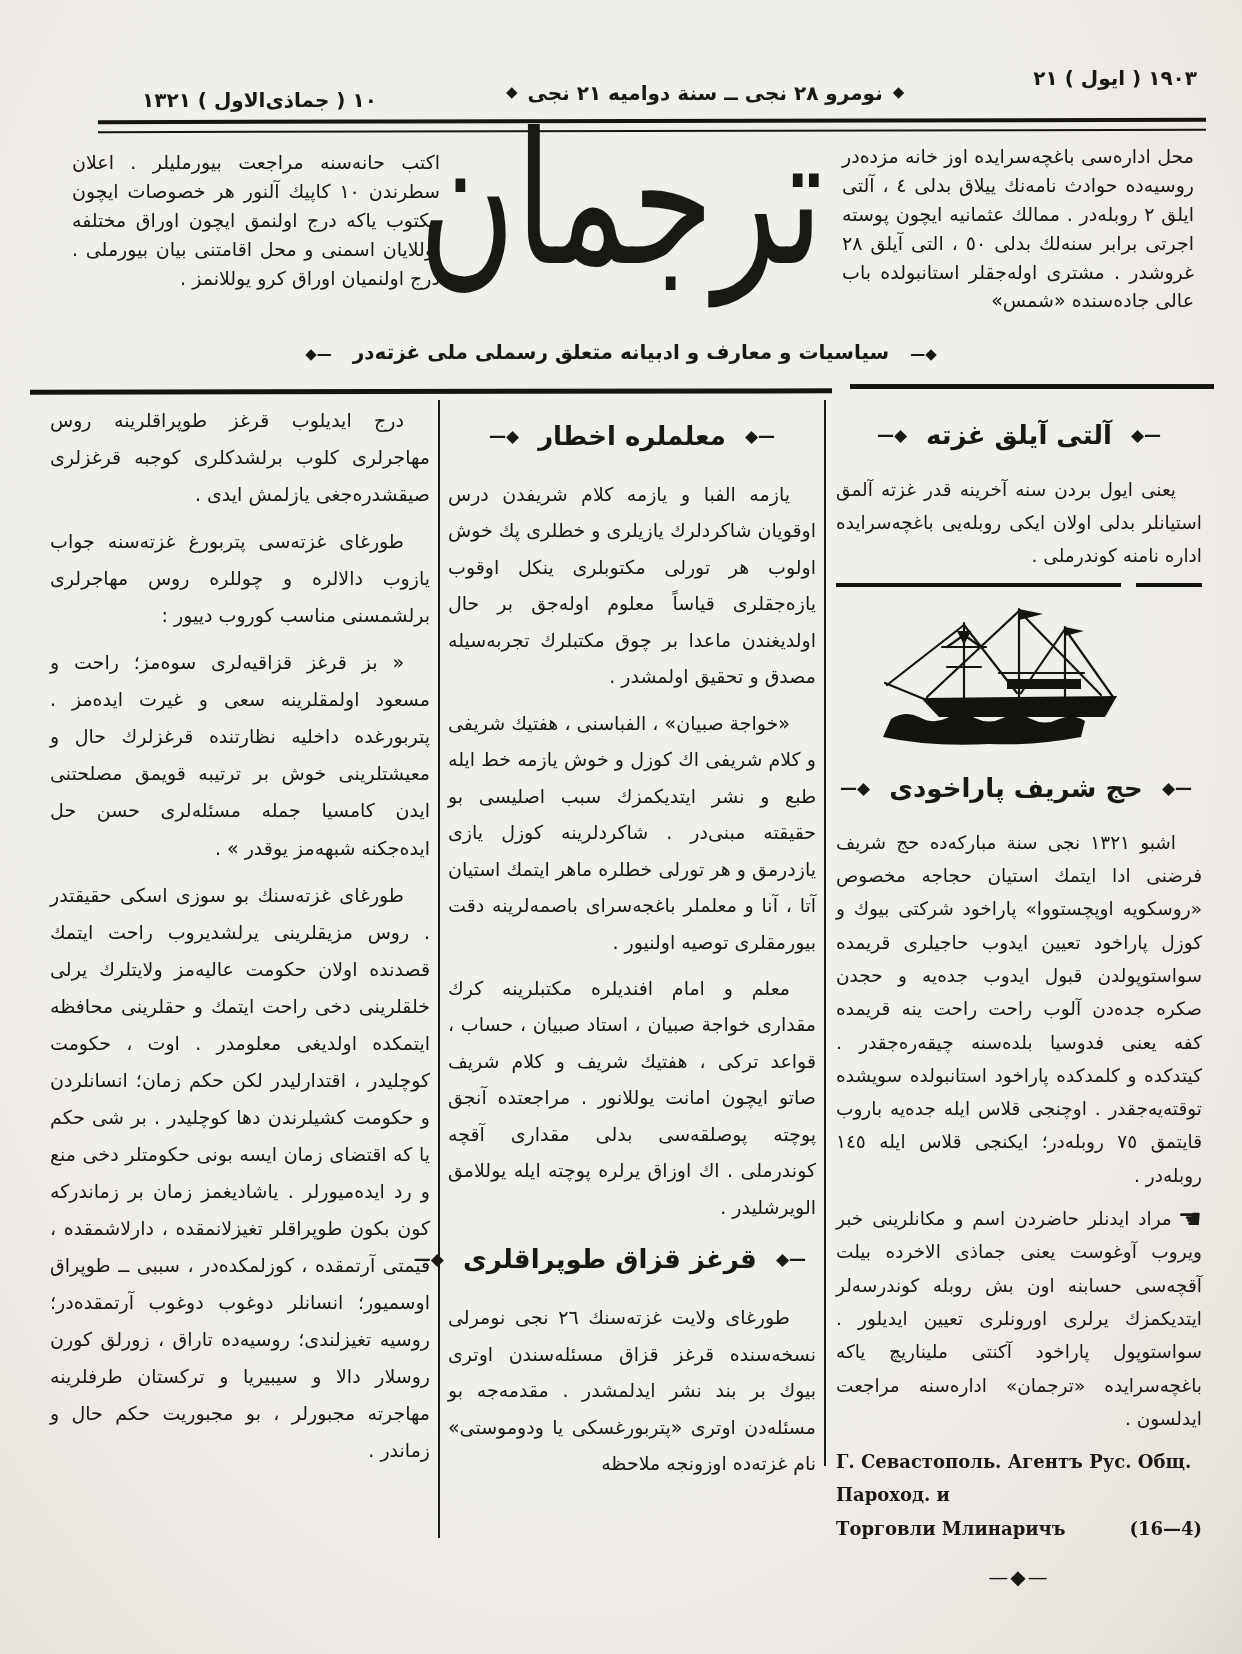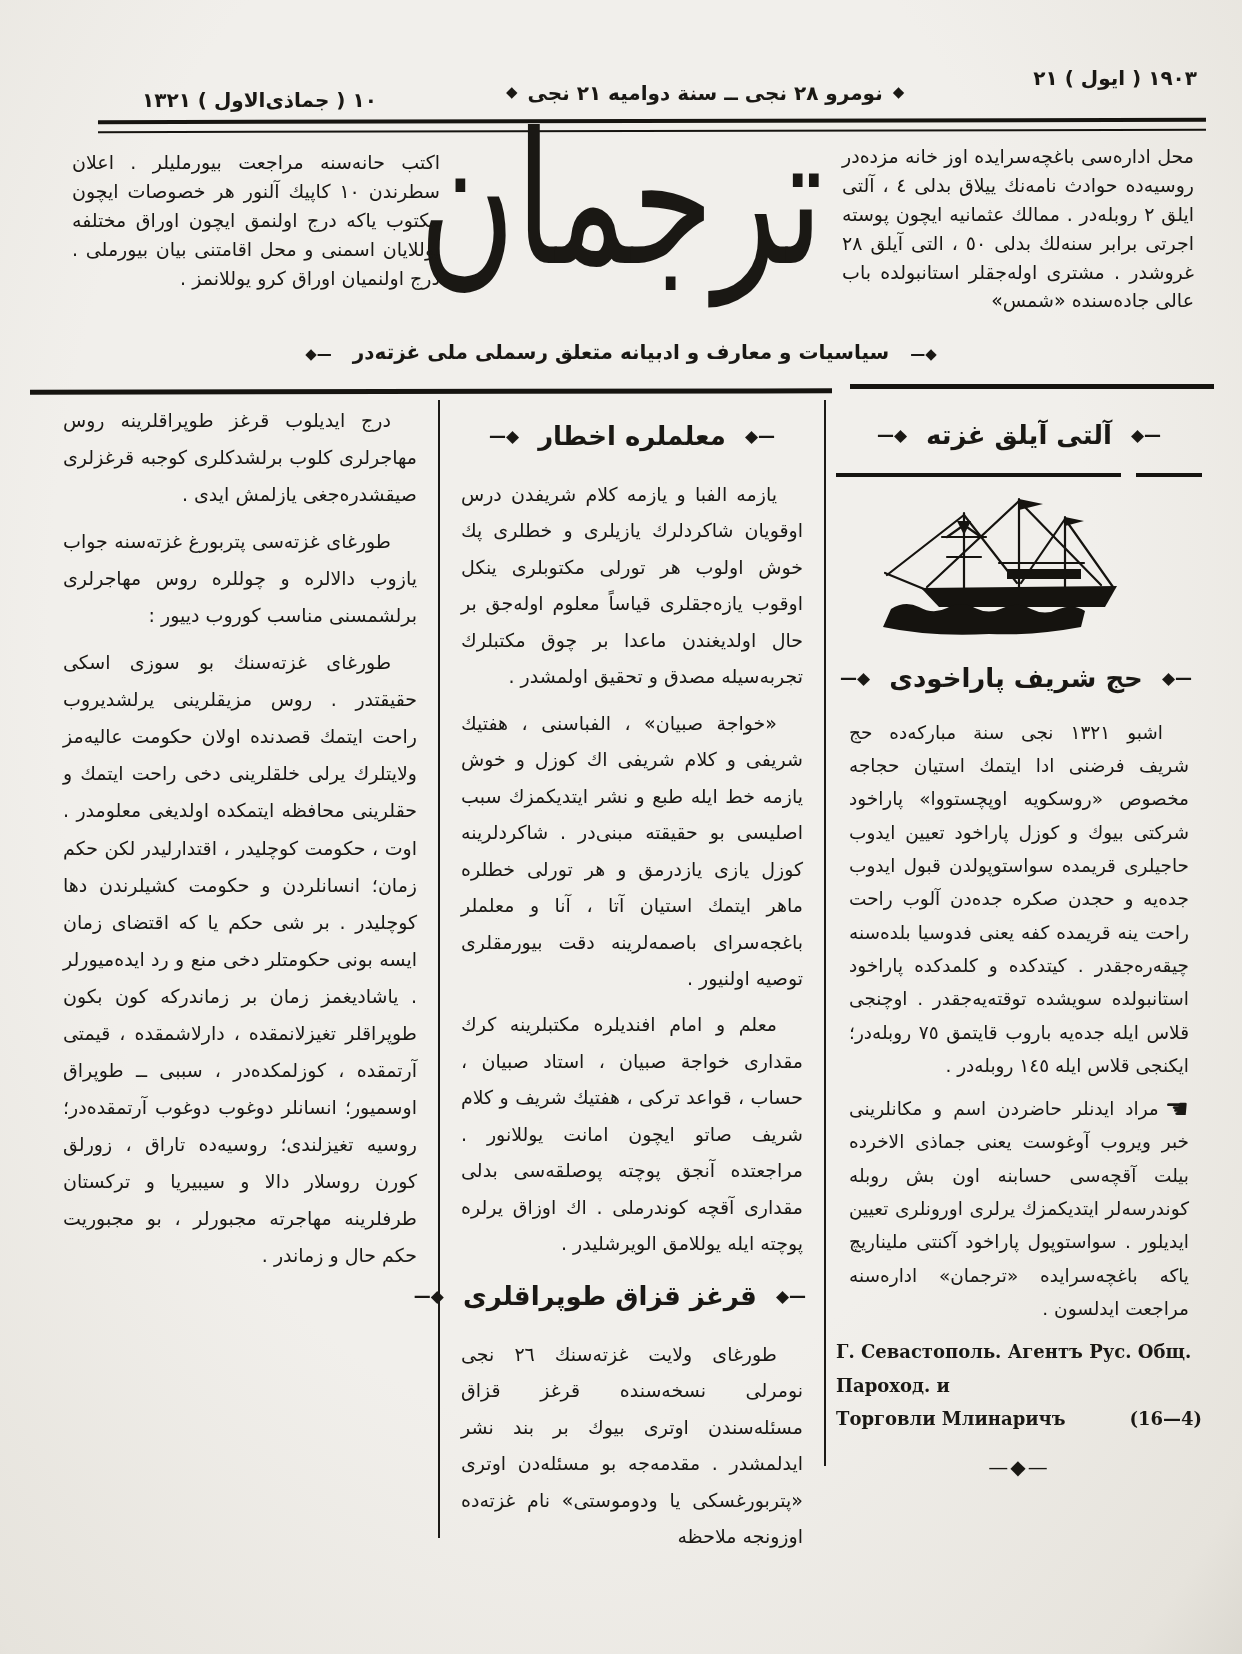--- a/index.html
+++ b/index.html
@@ -32,21 +32,21 @@
   .m-title .stretch{display:inline-block;transform:scale(0.88,1.22);transform-origin:50% 45%;}
   .m-subtitle{position:absolute;top:340px;left:0;right:0;text-align:center;font-size:20px;font-weight:bold;}
   .m-subtitle .orn{margin:0 14px;}
   
   .col{position:absolute;top:402px;direction:rtl;text-align:justify;}
   .col-right{right:40px;width:366px;font-size:18.5px;line-height:1.8;}
   .col-mid{right:426px;width:368px;font-size:19px;line-height:1.92;}
   .col-left{left:50px;width:380px;font-size:19px;line-height:1.95;}
   .headline{text-align:center;font-size:26px;font-weight:bold;margin:10px 0 14px;white-space:nowrap;}
   .headline .orn{margin:0 10px;font-size:17px;vertical-align:3px;}
-  .para{margin:0 13px 10px;text-indent:26px;}
+  .para{margin:0 0 10px;text-indent:26px;}
   .para.noindent{text-indent:0;}
   .manicule{font-size:27px;line-height:1;vertical-align:-3px;margin-left:6px;font-weight:normal;}
   
   .ship-rule{height:4px;margin:10px 0 8px;background:linear-gradient(90deg,#161410 0 78%,transparent 78% 82%,#161410 82% 100%);}
   .ship-wrap{text-align:center;margin:4px 0 6px;}
   
   .ru-ad{direction:ltr;text-align:left;font-family:"DejaVu Serif", serif;font-weight:bold;font-size:18px;line-height:1.85;margin-top:4px;}
   .ru-ad .ru-line2{display:flex;justify-content:space-between;}
   .footer-div{ text-align:center;font-size:20px;margin-top:14px;letter-spacing:2px;}
 </style>
@@ -81,20 +81,21 @@
   <div class="rule-heavy-b"></div>
   <div class="vrule-a"></div>
   <div class="vrule-b"></div>
 
   <div class="col col-right">
     <div class="headline">
       <span class="orn">—◆</span>
       <span>آلتى آيلق غزته</span>
       <span class="orn">◆—</span>
     </div>
+    <p class="para">يعنى ايول بردن سنه آخرينه قدر غزته آلمق استيانلر بدلى اولان ايكى روبله‌يى باغچه‌سرايده اداره نامنه كوندرملى .</p>
 
     <div class="ship-rule"></div>
 
     <div class="ship-wrap">
       <svg width="300" height="150" viewBox="0 0 300 150" aria-hidden="true">
         <g stroke="#15130f" stroke-width="2.2" fill="none" stroke-linecap="round">
           <line x1="55" y1="104" x2="16" y2="88"></line>
           <line x1="95" y1="28" x2="95" y2="106"></line>
           <line x1="150" y1="14" x2="150" y2="105"></line>
           <line x1="196" y1="32" x2="196" y2="104"></line>
@@ -154,16 +155,17 @@
       <span class="orn">—◆</span>
       <span>قرغز قزاق طوپراقلرى</span>
       <span class="orn">◆—</span>
     </div>
     <p class="para">طورغاى ولايت غزته‌سنك ٢٦ نجى نومرلى نسخه‌سنده قرغز قزاق مسئله‌سندن اوترى بيوك بر بند نشر ايدلمشدر . مقدمه‌جه بو مسئله‌دن اوترى «پتربورغسكى يا ودوموستى» نام غزته‌ده اوزونجه ملاحظه</p>
   </div>
 
   <div class="col col-left">
     <p class="para">درج ايديلوب قرغز طوپراقلرينه روس مهاجرلرى كلوب برلشدكلرى كوجبه قرغزلرى صيقشدره‌جغى يازلمش ايدى .</p>
     <p class="para">طورغاى غزته‌سى پتربورغ غزته‌سنه جواب يازوب دالالره و چوللره روس مهاجرلرى برلشمسنى مناسب كوروب دييور :</p>
+    <p class="para">« بز قرغز قزاقيه‌لرى سوه‌مز؛ راحت و مسعود اولمقلرينه سعى و غيرت ايده‌مز . پتربورغده داخليه نظارتنده قرغزلرك حال و معيشتلرينى خوش بر ترتيبه قويمق مصلحتنى ايدن كامسيا جمله مسئله‌لرى حسن حل ايده‌جكنه شبهه‌مز يوقدر » .</p>
     <p class="para">طورغاى غزته‌سنك بو سوزى اسكى حقيقتدر . روس مزيقلرينى يرلشديروب راحت ايتمك قصدنده اولان حكومت عاليه‌مز ولايتلرك يرلى خلقلرينى دخى راحت ايتمك و حقلرينى محافظه ايتمكده اولديغى معلومدر . اوت ، حكومت كوچليدر ، اقتدارليدر لكن حكم زمان؛ انسانلردن و حكومت كشيلرندن دها كوچليدر . بر شى حكم يا كه اقتضاى زمان ايسه بونى حكومتلر دخى منع و رد ايده‌ميورلر . ياشاديغمز زمان بر زماندركه كون بكون طوپراقلر تغيزلانمقده ، دارلاشمقده ، قيمتى آرتمقده ، كوزلمكده‌در ، سببى ــ طوپراق اوسميور؛ انسانلر دوغوب دوغوب آرتمقده‌در؛ روسيه تغيزلندى؛ روسيه‌ده تاراق ، زورلق كورن روسلار دالا و سيبيريا و تركستان طرفلرينه مهاجرته مجبورلر ، بو مجبوريت حكم حال و زماندر .</p>
   </div>
 
 </div>
 
 </body></html>

